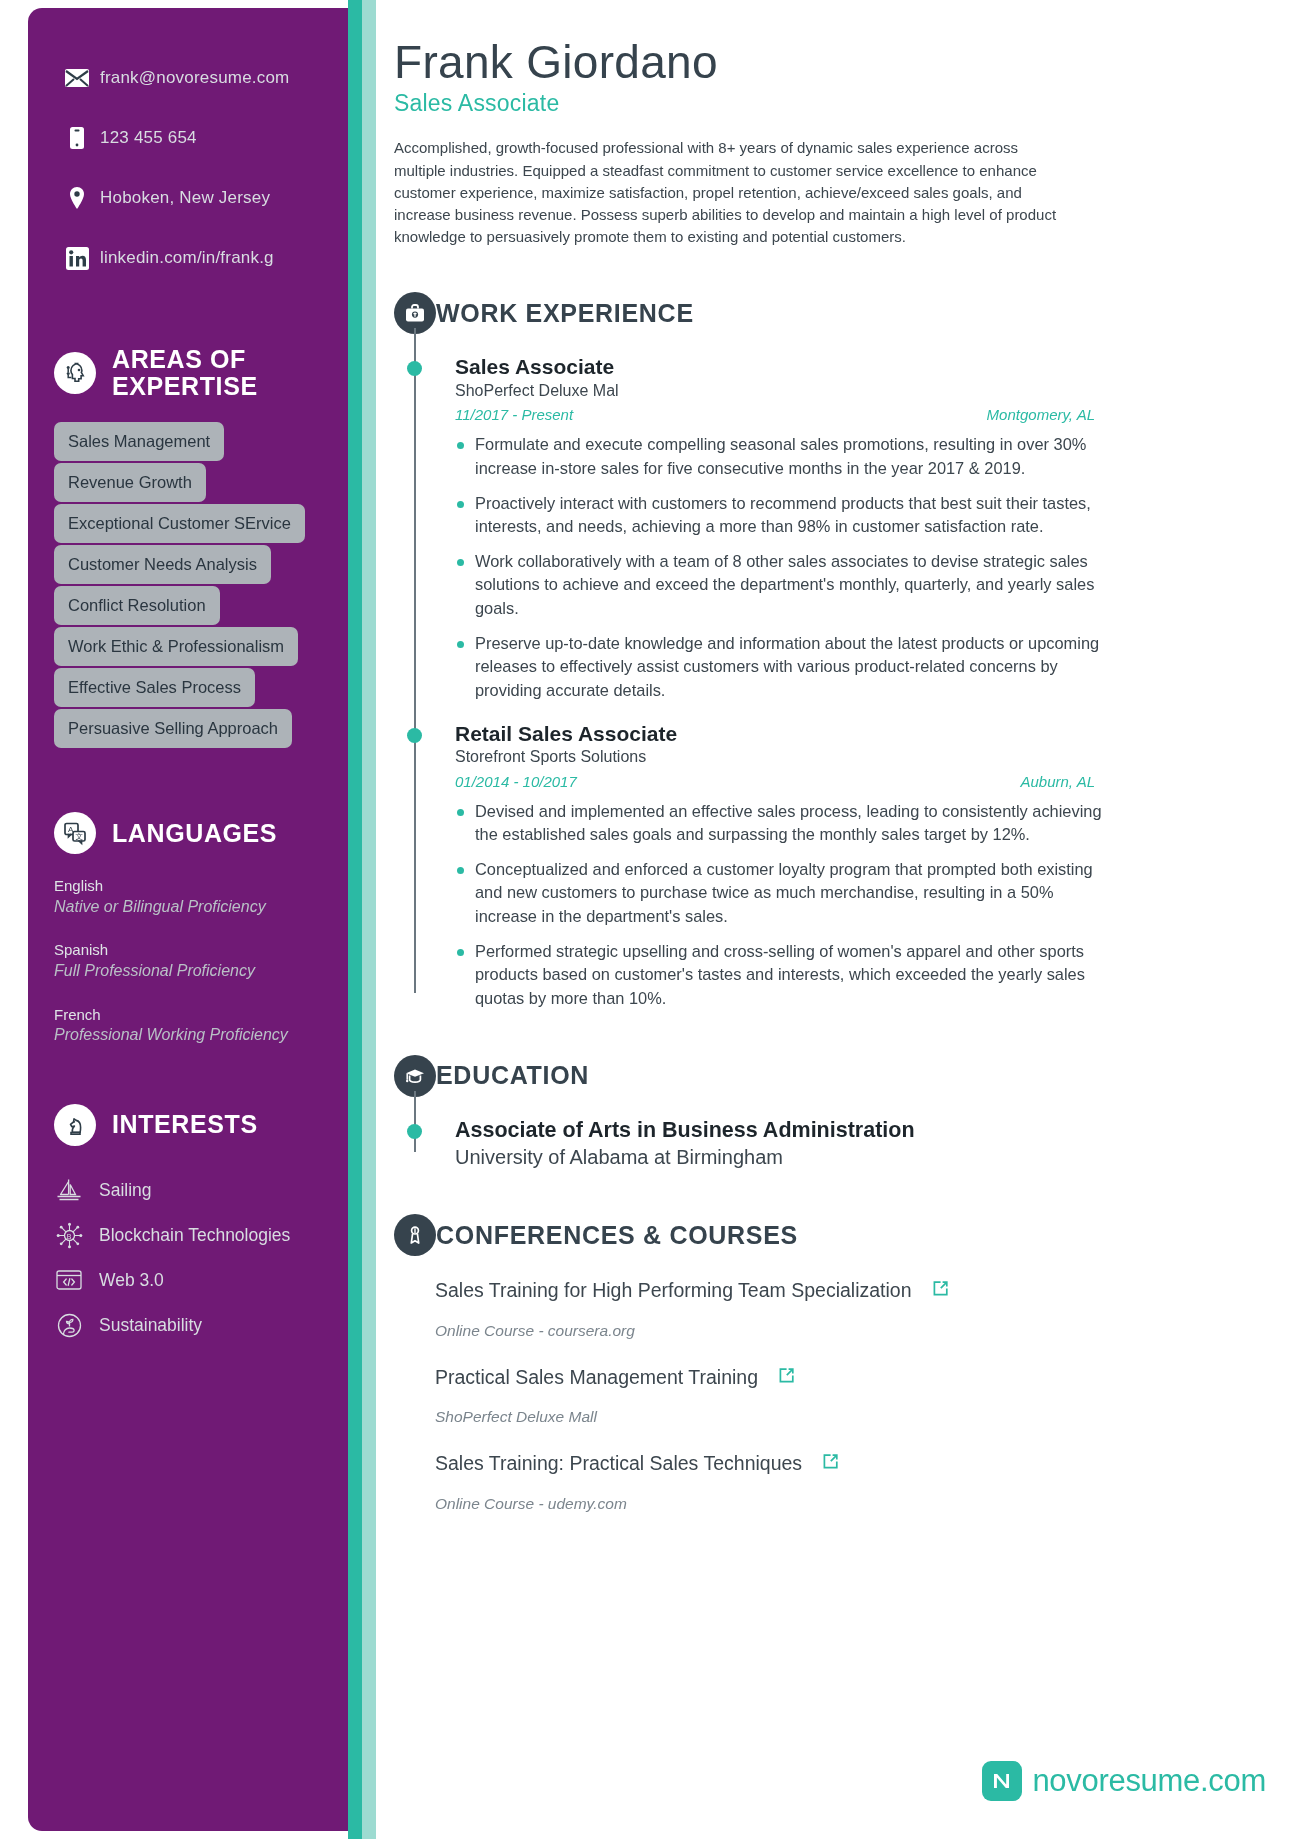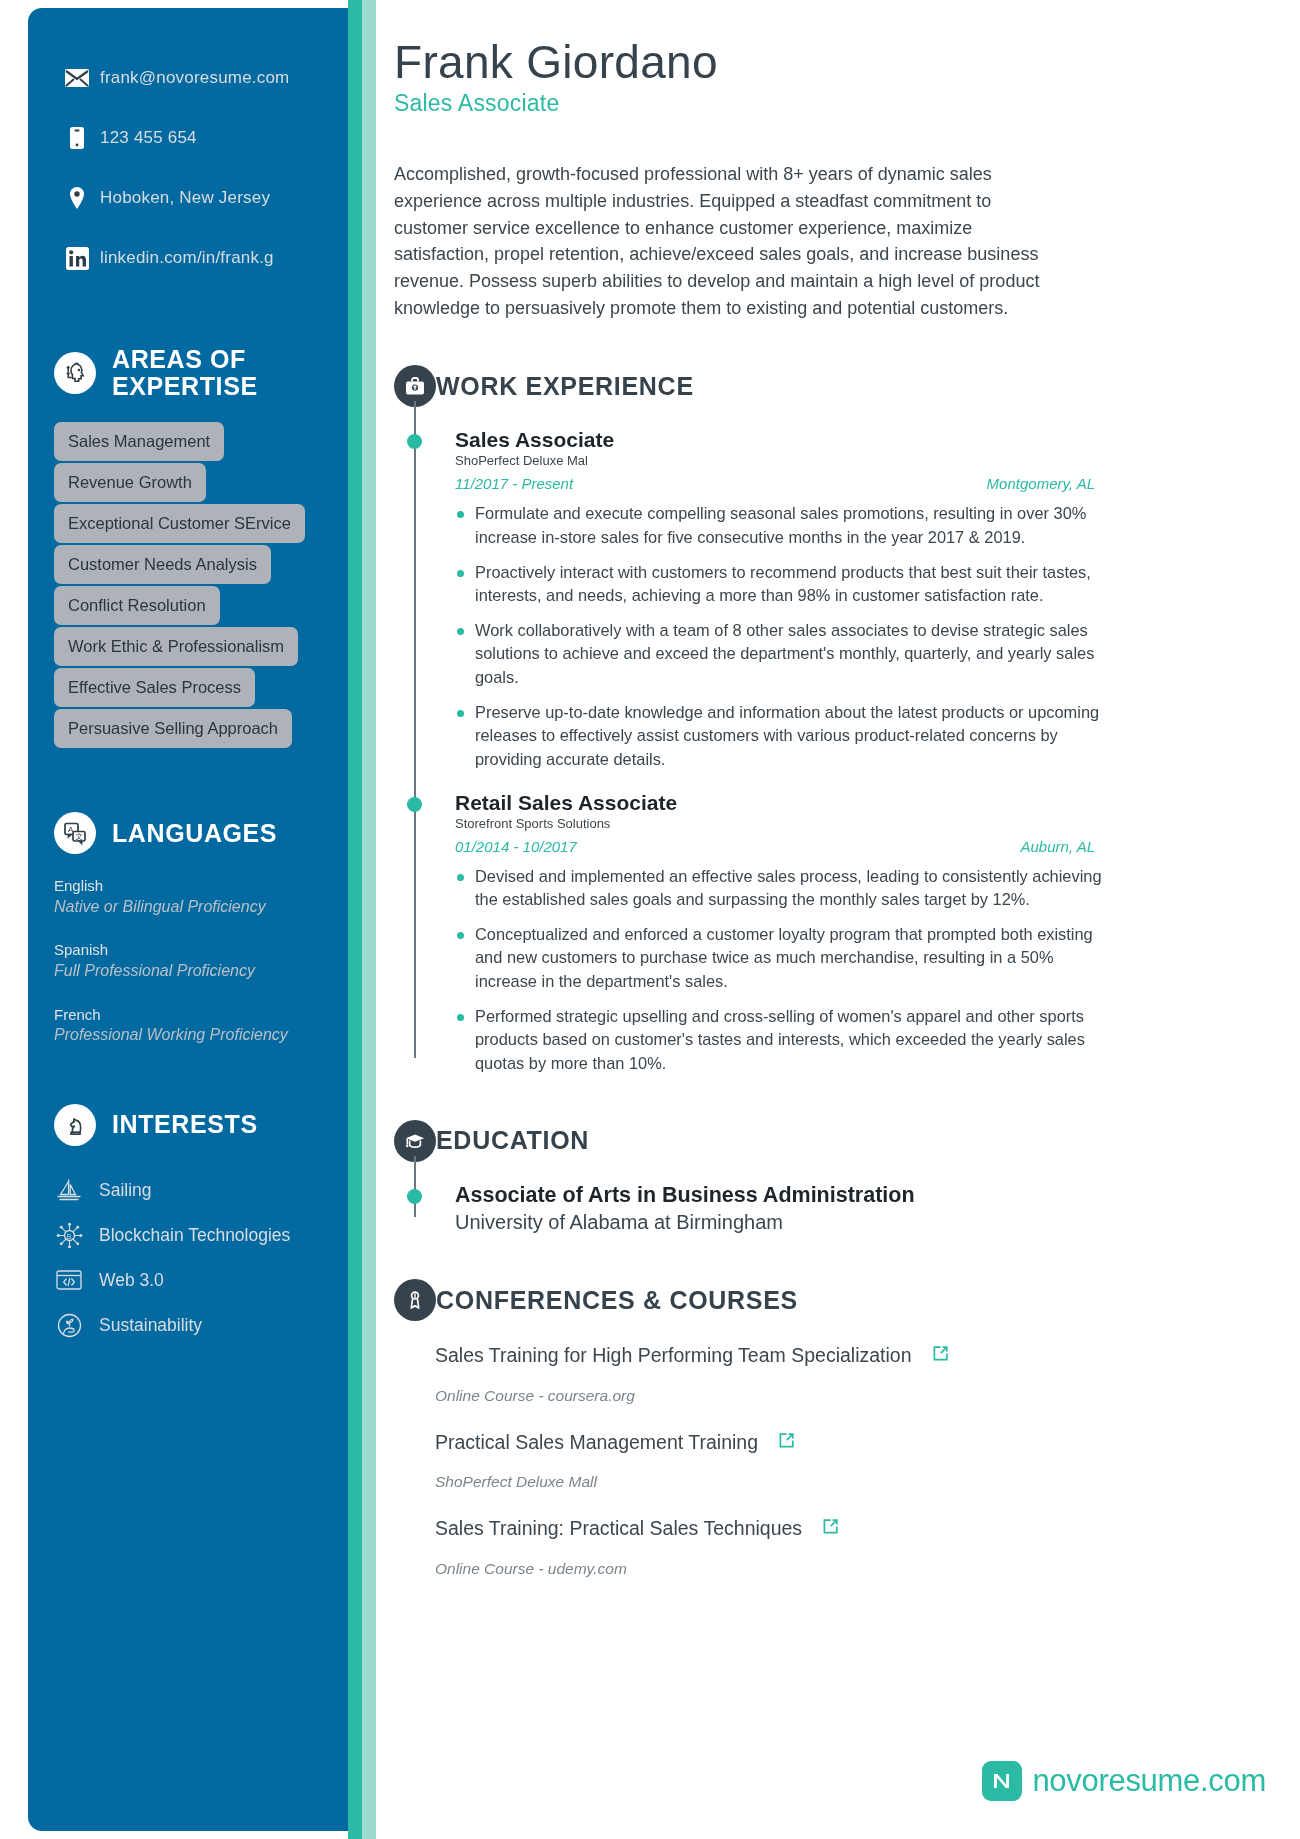--- a/index.html
+++ b/index.html
@@ -3,21 +3,21 @@
 <meta charset="utf-8">
 <style>
   * { margin:0; padding:0; box-sizing:border-box; }
   html,body { width:1300px; height:1839px; background:#ffffff;
               font-family:"Liberation Sans", sans-serif; }
   .page { position:relative; width:1300px; height:1839px; background:#ffffff; overflow:hidden; }
 
   
   .sidebar {
     position:absolute; left:28px; top:8px; width:338px; height:1823px;
-    background:#0369a1; border-radius:14px 0 0 14px;
+    background:#701a75; border-radius:14px 0 0 14px;
     padding:34px 26px 0 26px; color:#ffffff;
   }
   .stripe-a { position:absolute; left:348px; top:0; width:14px; height:1839px; background:#2bbaa4; }
   .stripe-b { position:absolute; left:362px; top:0; width:14px; height:1839px; background:#9ddbd1; }
 
   .contact-list { margin-top:6px; }
   .contact-row { display:flex; align-items:center; height:60px; }
   .contact-ico { width:46px; flex:0 0 46px; display:flex; align-items:center; justify-content:center; }
   .contact-ico svg { display:block; }
   .contact-txt { font-size:17px; color:#d8dde1; letter-spacing:.2px; }
@@ -41,35 +41,35 @@
   .sec-int { margin-top:58px; }
   .int-row { display:flex; align-items:center; gap:15px; height:45px; }
   .int-ico { width:30px; flex:0 0 30px; display:flex; align-items:center; justify-content:center; }
   .int-txt { font-size:17.5px; color:#d8dde1; }
 
   
   .main { position:absolute; left:394px; top:0; width:880px; padding-top:36px; }
 
   .name { font-size:46px; font-weight:normal; color:#36434d; letter-spacing:.3px; line-height:1.14; }
   .role { font-size:23px; color:#2bbaa4; margin-top:2px; letter-spacing:.2px; }
-  .summary { margin-top:44px; font-size:18px; line-height:1.48; color:#3c464e; width:672px; }
+  .summary { margin-top:20px; font-size:15px; line-height:1.48; color:#3c464e; width:672px; }
 
   .sec { position:relative; margin-top:44px; }
   .sec-hd { display:flex; align-items:center; }
   .hd-badge { width:42px; height:42px; flex:0 0 42px; border-radius:50%;
               background:#36434d; display:flex; align-items:center; justify-content:center; }
   .hd-title { font-size:25px; font-weight:bold; color:#36434d; letter-spacing:.7px; }
 
   .timeline { position:relative; margin-left:20px; padding-left:41px; padding-top:14px; }
   .timeline:before { content:""; position:absolute; left:0; top:-6px; bottom:18px; width:2px; background:#6b7780; }
   .entry { position:relative; margin-top:18px; }
   .entry:first-child { margin-top:6px; }
   .dot { position:absolute; left:-48px; top:7px; width:15px; height:15px; border-radius:50%; background:#2bbaa4; }
   .job-title { font-size:21px; font-weight:bold; color:#1d252b; line-height:1.2; }
-  .job-org { font-size:13px; color:#3c464e; line-height:1.3; margin-top:1px; }
+  .job-org { font-size:16px; color:#3c464e; line-height:1.3; margin-top:1px; }
   .meta { display:flex; justify-content:space-between; align-items:baseline;
           font-size:15px; font-style:italic; color:#2bbaa4; margin-top:5px; width:640px; }
   .bullets { margin-top:10px; list-style:none; width:648px; }
   .bullets li { position:relative; padding-left:20px; margin-bottom:11px;
                 font-size:16.4px; line-height:1.44; color:#3c464e; }
   .bullets li:before { content:""; position:absolute; left:2px; top:9px;
                        width:7px; height:7px; border-radius:50%; background:#2bbaa4; }
 
   .edu-body { margin-top:6px; }
   .edu-degree { font-size:21.5px; font-weight:bold; color:#1d252b; line-height:1.25; }

